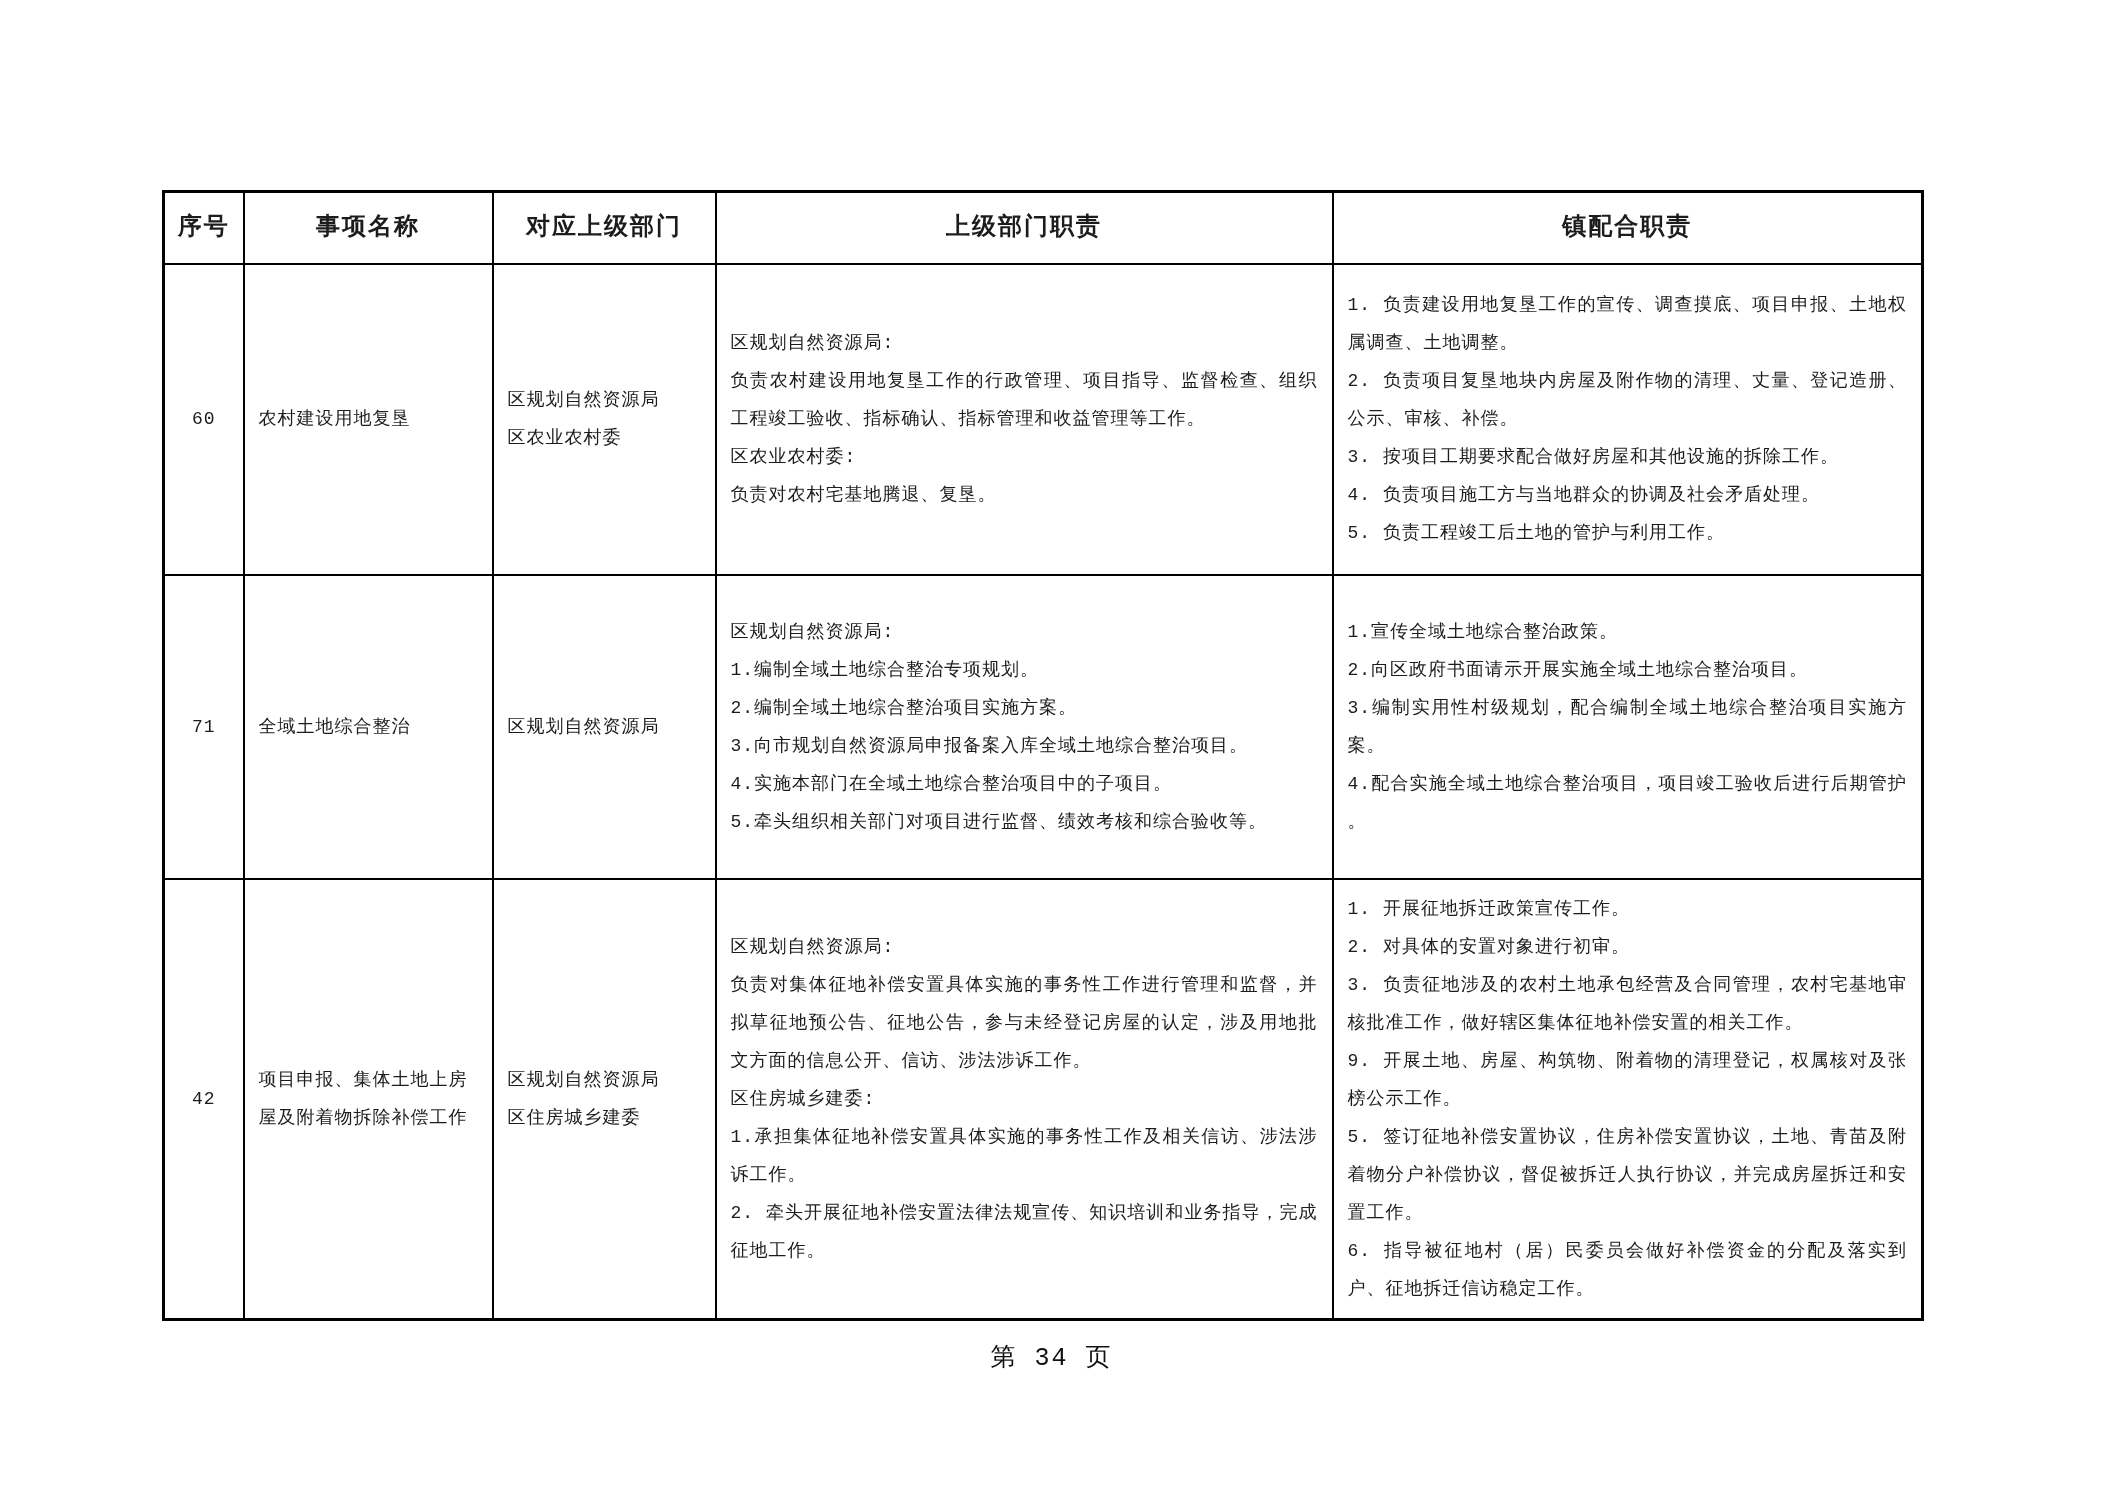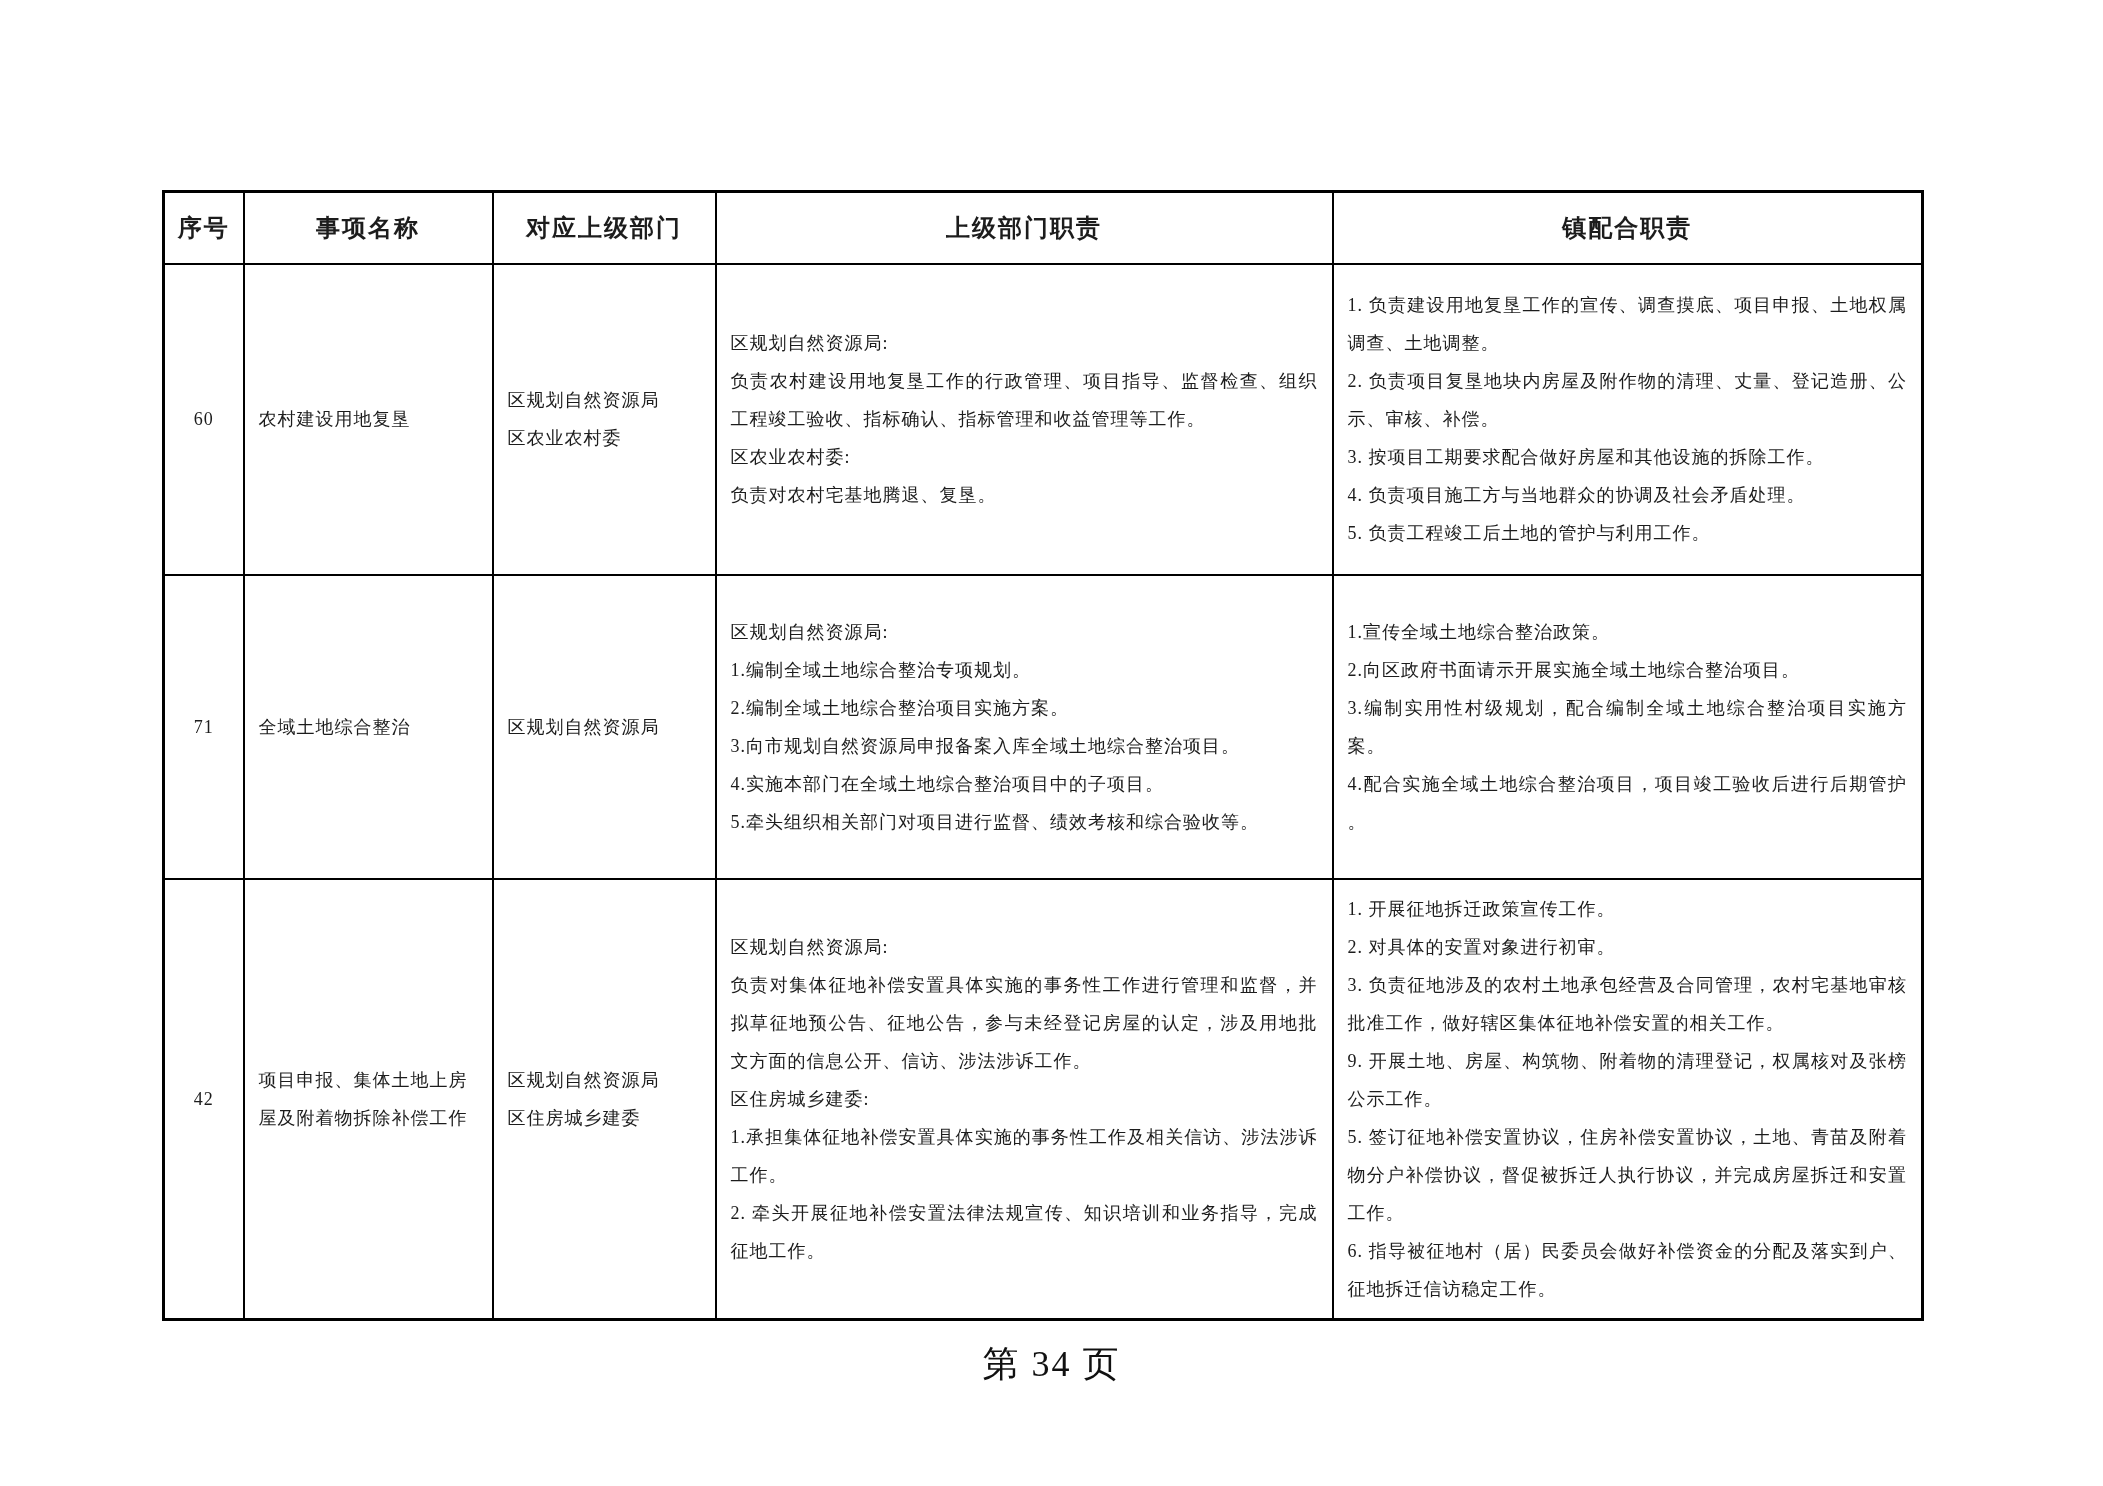--- a/index.html
+++ b/index.html
@@ -5,21 +5,21 @@
   html, body {
     margin: 0;
     padding: 0;
     background: #ffffff;
   }
   .page {
     position: relative;
     width: 2103px;
     height: 1486px;
     background: #ffffff;
-    font-family: Liberation Serif, serif;
+    font-family: Liberation Mono, monospace;
     color: #1c1c1c;
   }
   table.duty-table {
     position: absolute;
     left: 162px;
     top: 190px;
     width: 1759px;
     border-collapse: collapse;
     table-layout: fixed;
     border: 3px solid #000;
@@ -62,21 +62,21 @@
     white-space: pre-line;
     padding-left: 15px;
     padding-right: 15px;
   }
   .page-footer {
     position: absolute;
     top: 1340px;
     left: 0;
     width: 100%;
     text-align: center;
-    font-size: 36px;
+    font-size: 25px;
     letter-spacing: 2px;
     color: #111;
   }
 </style>
 </head>
 <body>
 
 <div class="page">
 
   <table class="duty-table">

